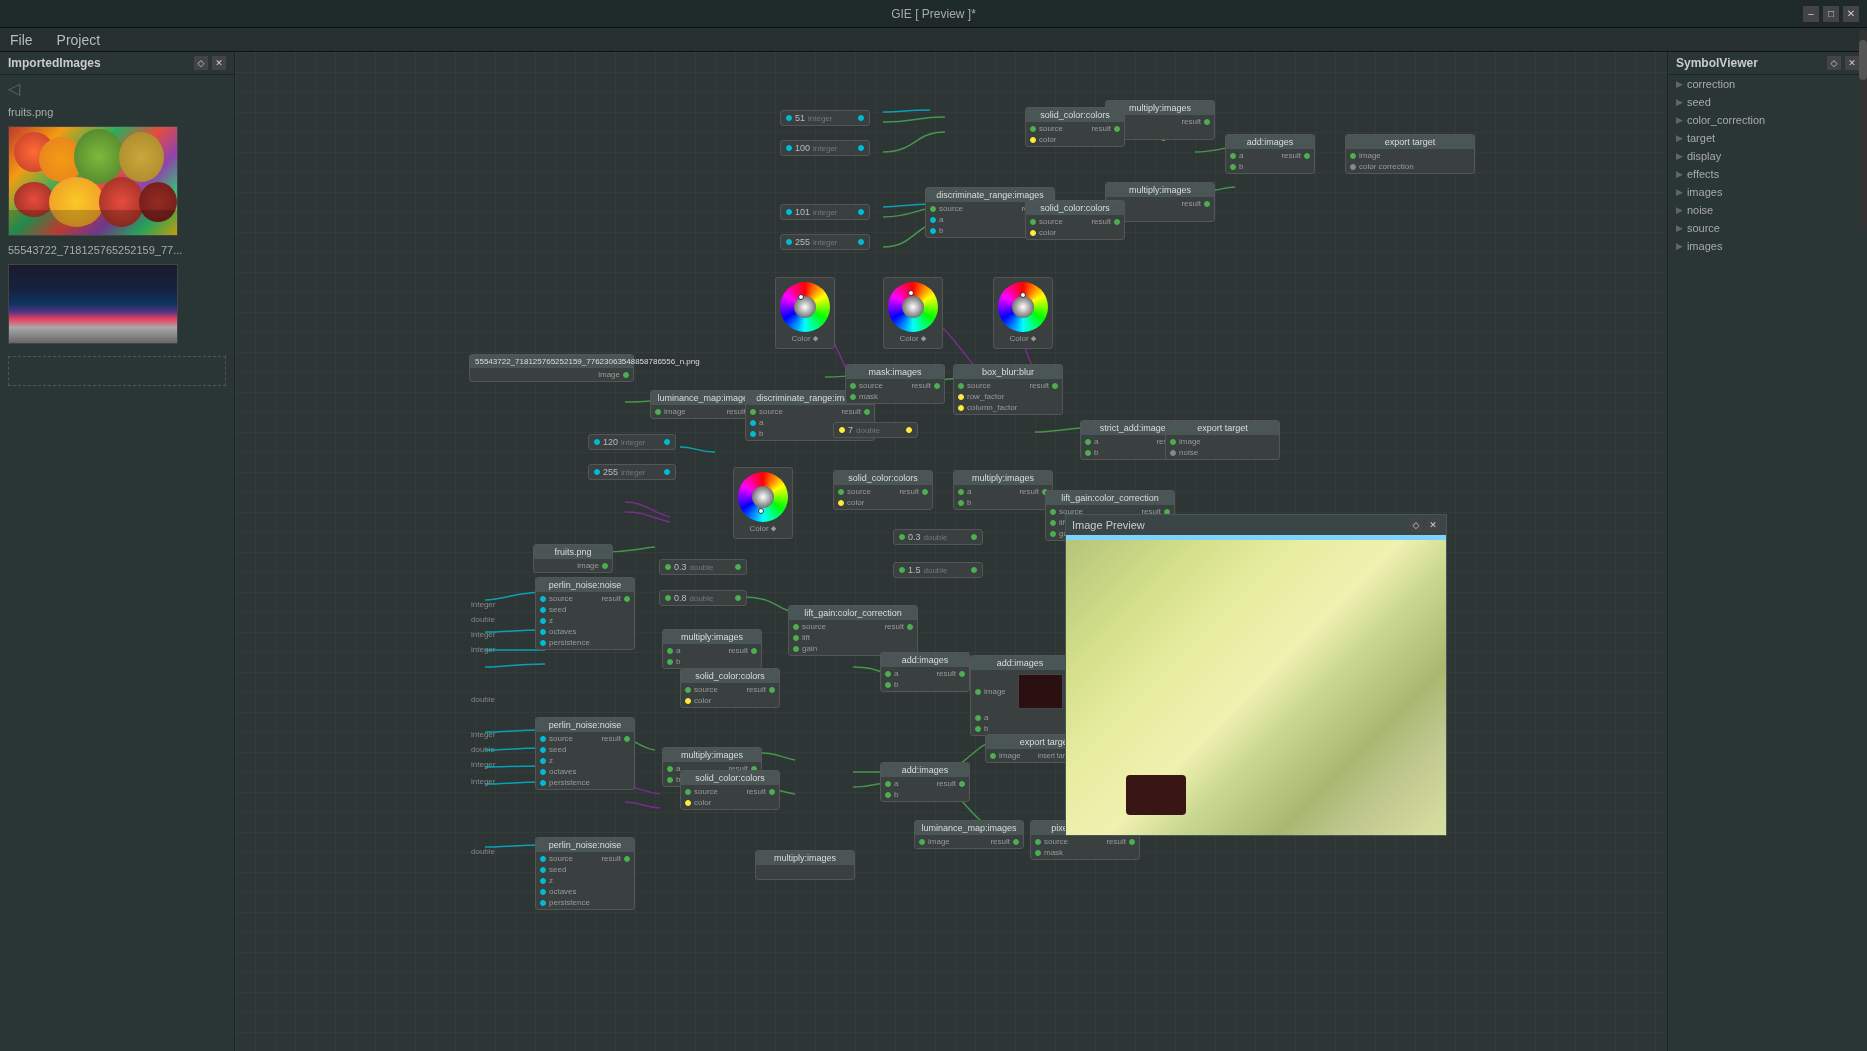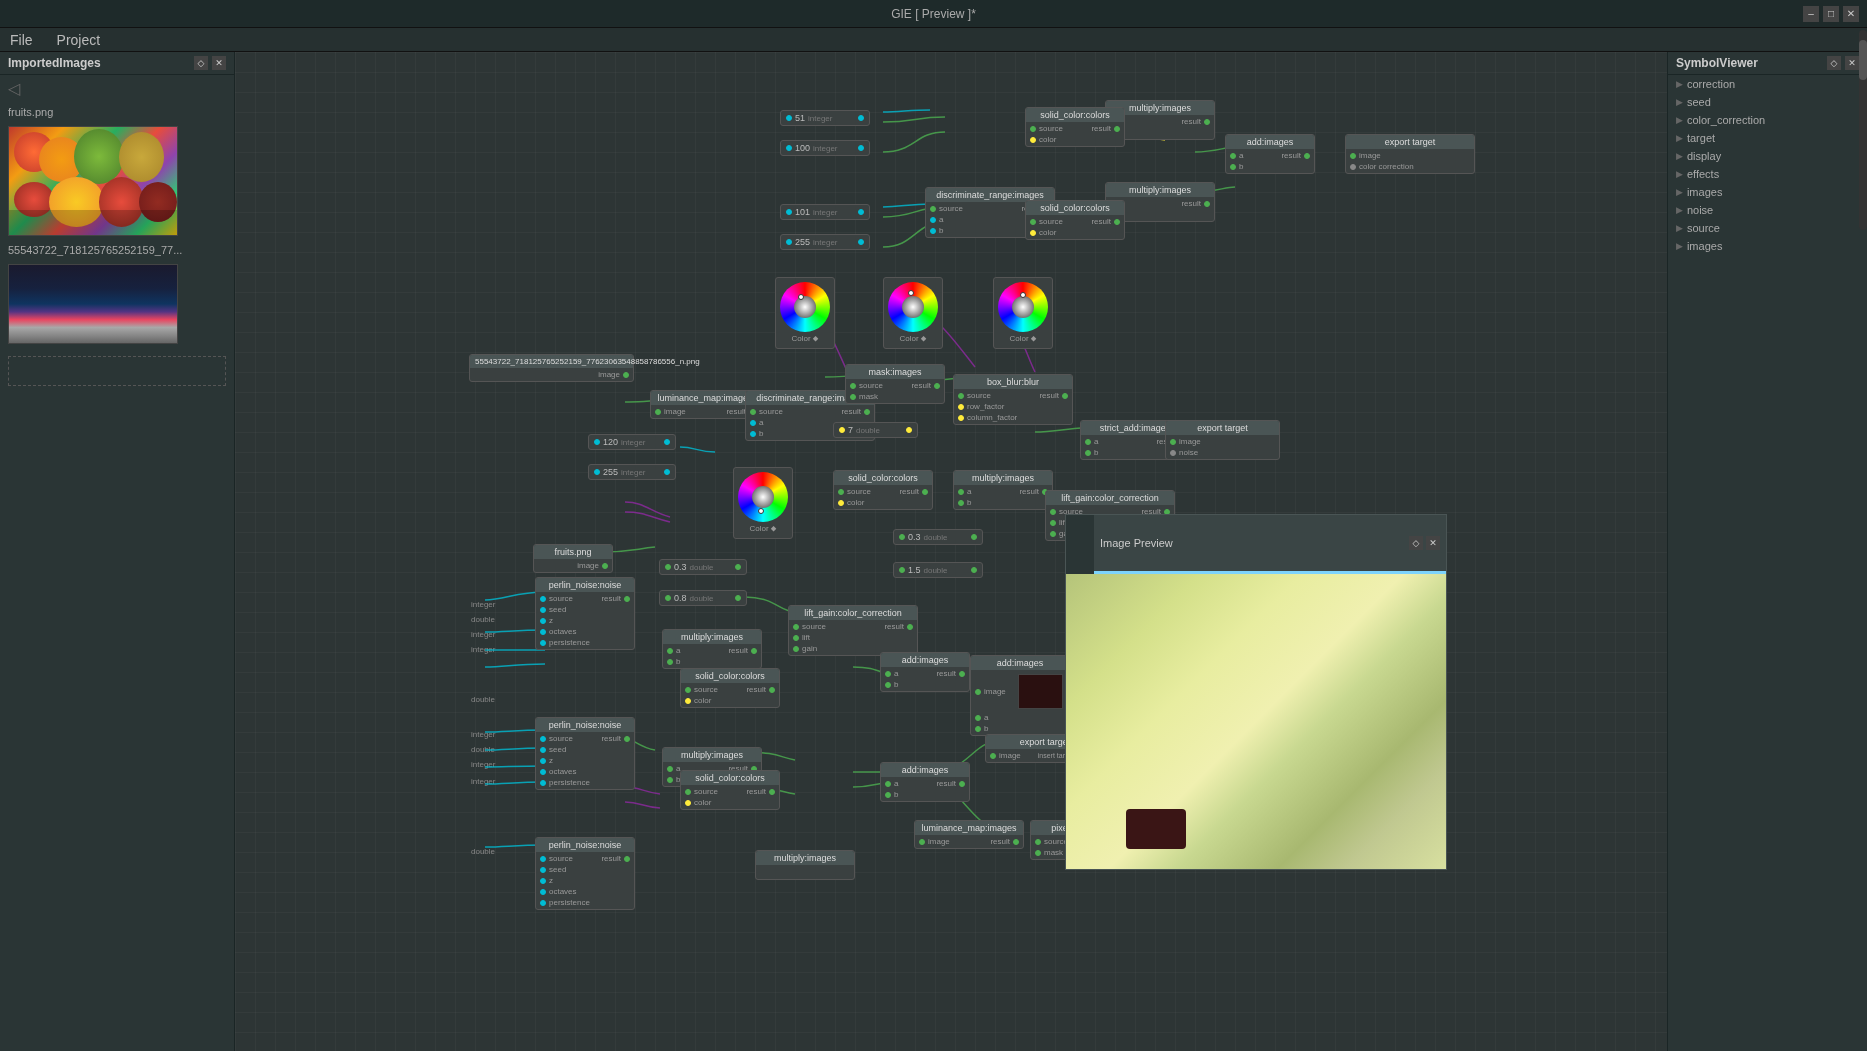--- a/index.html
+++ b/index.html
@@ -299,24 +299,23 @@
     .preview-panel {
       position: absolute;
       background: #2a3535;
       border: 1px solid #4a5555;
       z-index: 10;
     }
     .preview-header {
       display: flex;
       align-items: center;
       justify-content: space-between;
-      padding: 21px 6px;
+      padding: 3px 6px;
       background: #3a4545;
-      border-bottom: 3px solid #7dd3fc;
-      margin-left: 28px;
+      border-bottom: 5px solid #7dd3fc;
     }
     .preview-title { font-size: 11px; color: #ccc; }
     .preview-content {
       width: 380px;
       height: 295px;
       background: linear-gradient(135deg, #b5c47a 0%, #d4e08a 20%, #e8eda0 35%, #f0f0b0 50%, #c8d890 60%, #a8b870 75%, #c0c890 85%, #d8e0a0 100%);
       position: relative;
       overflow: hidden;
     }
     .preview-dark-patch {
@@ -734,21 +733,21 @@
         </div>
         <div class="node-port-row">
           <div class="port-left">
               <div class="port-dot green"></div>
               <span class="port-label">mask</span>
             </div>
         </div>
       </div>
     </div>
 
-    <div class="node" style="left:718px;top:322px;width:120px;">
+    <div class="node" style="left:718px;top:312px;width:110px;">
       <div class="node-header">box_blur:blur</div>
       <div class="node-body">
         <div class="node-port-row">
           <div class="port-left">
               <div class="port-dot green"></div>
               <span class="port-label">source</span>
             </div>
           <div class="port-right">
               <span class="port-label">result</span>
               <div class="port-dot green"></div>

